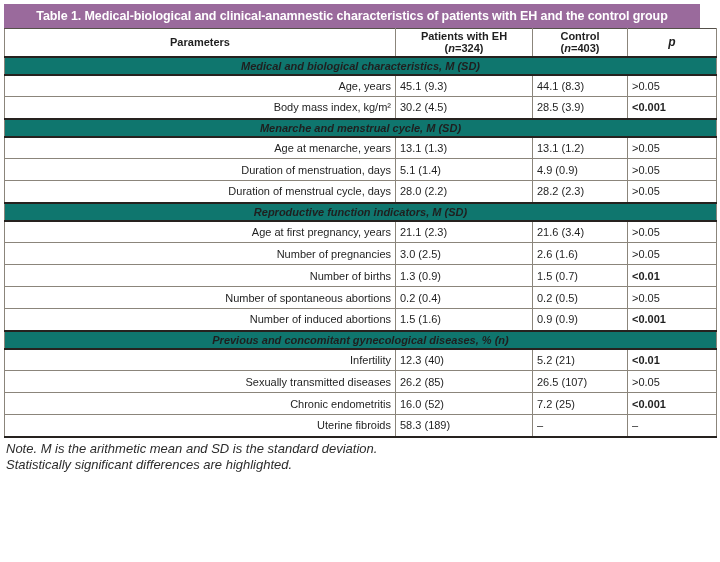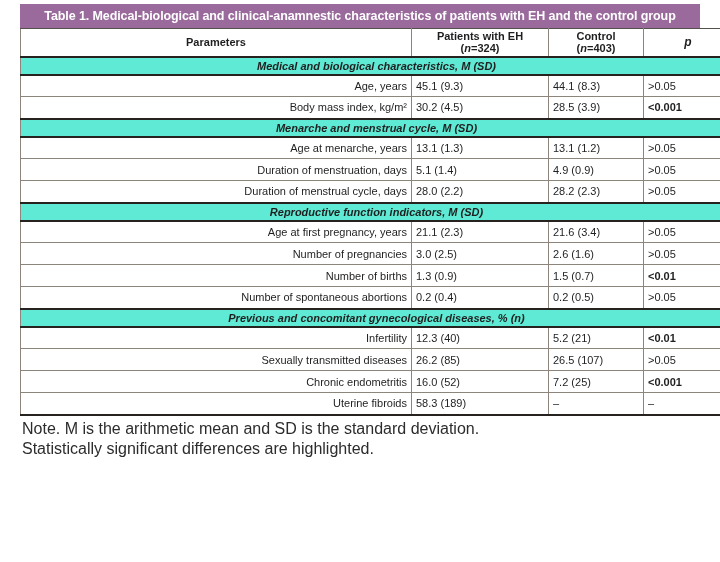--- a/index.html
+++ b/index.html
@@ -1,21 +1,21 @@
 <!DOCTYPE html>
 <html><head>
 <meta charset="utf-8">
 <style>
   html, body { margin:0; padding:0; background:#ffffff; }
   body {
     width:720px; height:562px; overflow:hidden;
     font-family:"Liberation Sans", sans-serif;
     -webkit-font-smoothing:antialiased;
   }
-  .page { box-sizing:border-box; width:704px; height:562px; padding:4px 4px 0 20px; }
+  .page { box-sizing:border-box; width:704px; height:562px; padding:4px 4px 0 4px; }
 
   .title-bar {
     background:#9a6a9c;
     color:#ffffff;
     font-weight:bold;
     font-size:12.5px;
     height:24px;
     line-height:24px;
     text-align:center;
     letter-spacing:-0.1px;
@@ -42,41 +42,42 @@
     text-align:center;
     vertical-align:middle;
     height:28px;
     line-height:12.5px;
     border-top:1px solid #55504a;
     border-bottom:2px solid #26221f;
     padding:0 2px;
   }
   .tbl thead th.p-col { font-style:italic; font-size:12px; }
   tr.section-row td {
-    background:#5eead4;
+    background:#0f766e;
     font-weight:bold;
     font-style:italic;
     text-align:center;
     height:18px;
     border-top:2px solid #26221f;
     border-bottom:2px solid #26221f;
     border-left:1px solid #8b857b;
     border-right:1px solid #8b857b;
   }
   tr.data-row td { height:22px; background:#ffffff; }
   td.param-cell { text-align:right; padding-left:7px; }
   td.val-cell, td.p-cell { text-align:left; }
   td.p-strong { font-weight:bold;margin-top:20px; }
   tbody tr:last-child td { border-bottom:2px solid #26221f; }
 
   .note {
-    font-size:16px;
+    font-size:13px;
     color:#2c2c2c;
     line-height:1.3;
     padding:3px 0 0 2px;
+    font-style:italic;
   }
   .n-italic { font-style:italic; }
 </style>
 </head>
 <body>
 
 <div class="page">
 
   <div class="title-bar">
     <span>Table 1. Medical-biological and clinical-anamnestic characteristics of patients with EH and the control group</span>
@@ -154,20 +155,26 @@
           <td class="val-cell">1.3 (0.9)</td>
           <td class="val-cell">1.5 (0.7)</td>
           <td class="p-cell p-strong">&lt;0.01</td>
         </tr>
         <tr class="data-row">
           <td class="param-cell">Number of spontaneous abortions</td>
           <td class="val-cell">0.2 (0.4)</td>
           <td class="val-cell">0.2 (0.5)</td>
           <td class="p-cell">&gt;0.05</td>
         </tr>
+        <tr class="data-row">
+          <td class="param-cell">Number of induced abortions</td>
+          <td class="val-cell">1.5 (1.6)</td>
+          <td class="val-cell">0.9 (0.9)</td>
+          <td class="p-cell p-strong">&lt;0.001</td>
+        </tr>
         <tr class="section-row">
           <td colspan="4">Previous and concomitant gynecological diseases, % (n)</td>
         </tr>
         <tr class="data-row">
           <td class="param-cell">Infertility</td>
           <td class="val-cell">12.3 (40)</td>
           <td class="val-cell">5.2 (21)</td>
           <td class="p-cell p-strong">&lt;0.01</td>
         </tr>
         <tr class="data-row">

